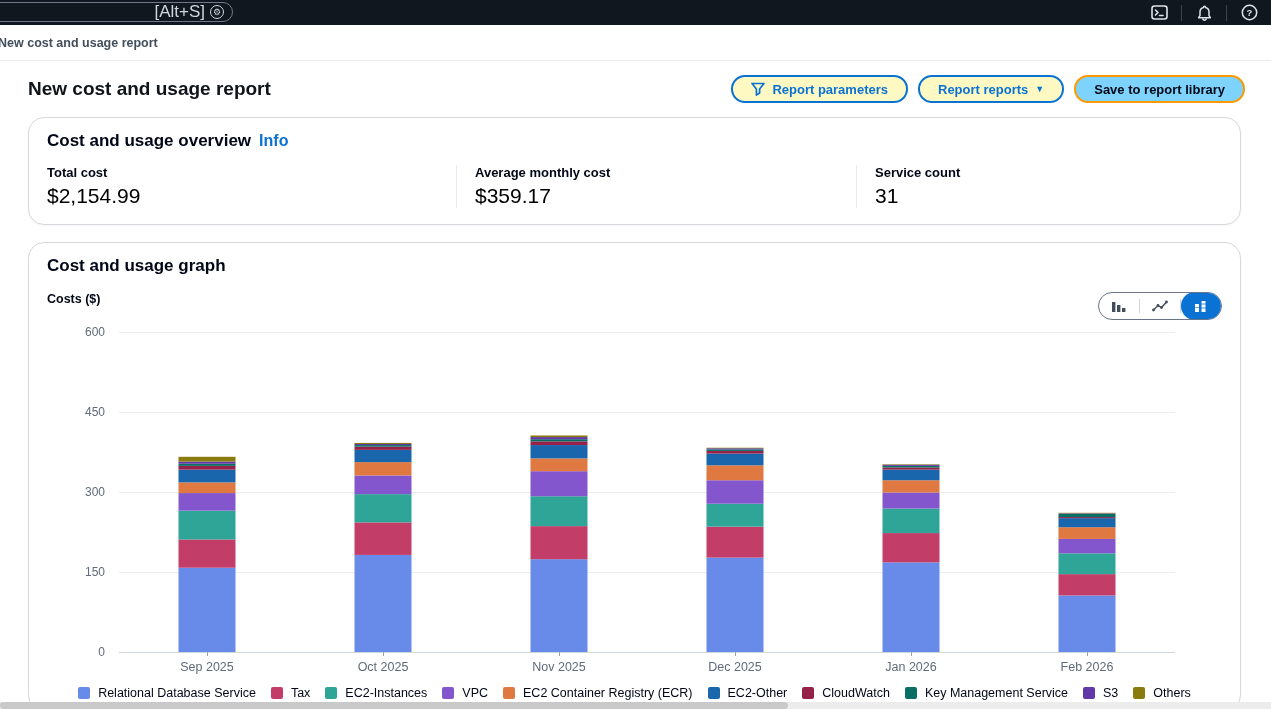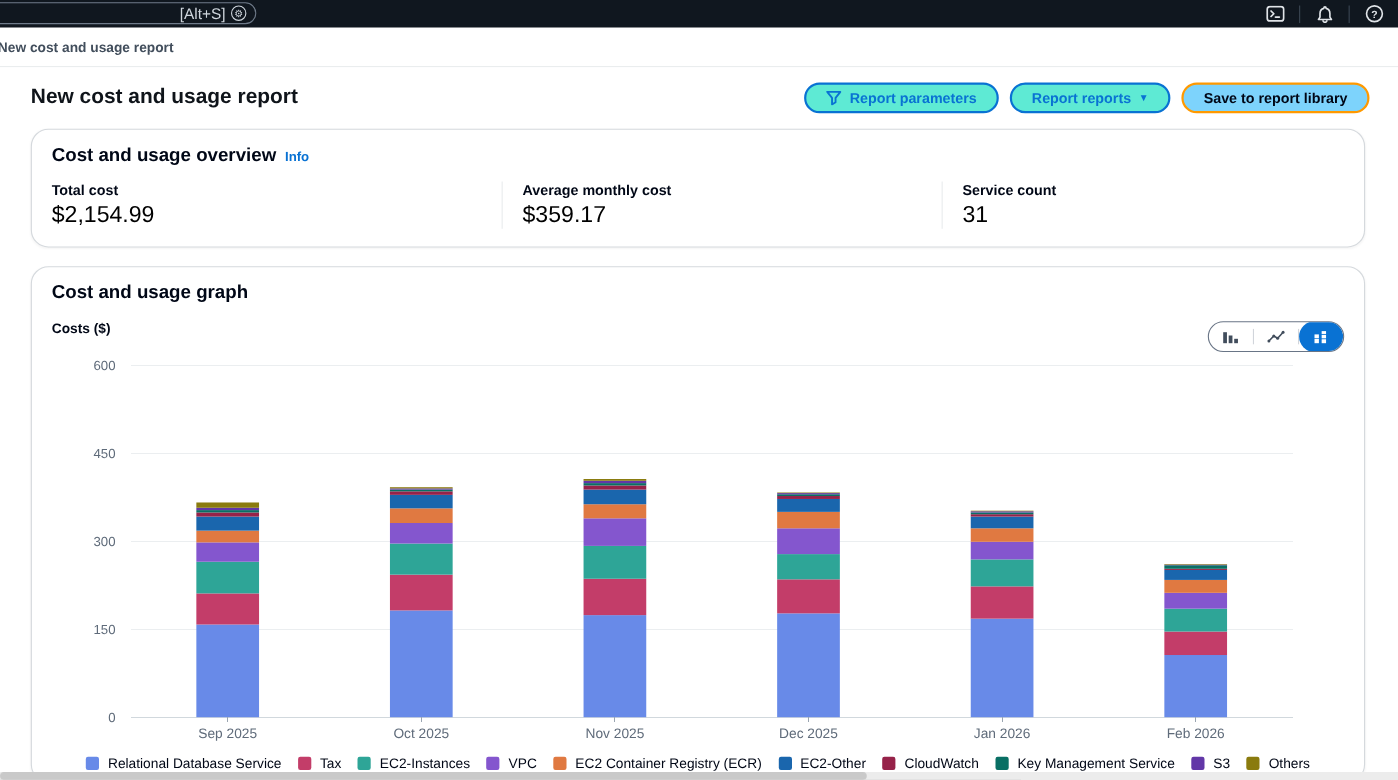--- a/index.html
+++ b/index.html
@@ -5,49 +5,49 @@
   * { margin:0; padding:0; box-sizing:border-box; }
   html,body { width:1271px; height:709px; overflow:hidden; background:#fff;
     font-family:"Liberation Sans", sans-serif; color:#000716; }
 
   
   .topnav { height:25px; background:#10171f; display:flex; align-items:center;
     justify-content:space-between; padding:0 12px 0 0; position:relative; }
   .search-box { position:absolute; left:-10px; top:2px; width:243px; height:20px;
     border:1px solid #6f7b8a; border-radius:10px; display:flex; align-items:center;
     justify-content:flex-end; gap:5px; padding-right:8px; background:#10171f; cursor:text; }
-  .search-hint { color:#cfd6dd; font-size:14px; }
+  .search-hint { color:#cfd6dd; font-size:17px; }
   .search-gear { width:14px; height:14px; border:1px solid #cfd6dd; border-radius:50%;
     color:#cfd6dd; font-size:9px; line-height:12px; text-align:center; display:inline-block; }
   .nav-icons { display:flex; align-items:center; height:25px; margin-left:auto; }
   .nav-icons .sep { width:1px; height:16px; background:#3b4653; margin:0 12px; }
   .nav-ic { display:flex; align-items:center; justify-content:center; width:20px; height:20px; cursor:pointer; }
 
   
   .breadcrumb-row { height:35px; display:flex; align-items:center; background:#fff; }
   .breadcrumb { font-size:12.5px; color:#424e5c; margin-left:-2px; font-weight:bold; }
   .page-divider { height:1px; background:#eaedee; width:100%; }
   .title-row { display:flex; align-items:center; justify-content:space-between;
     padding:14px 26px 12px 28px; }
   .page-title { font-size:19px; font-weight:bold; color:#0f141a; }
   .actions { display:flex; align-items:center; gap:10px; }
   .btn { height:28px; border-radius:16px; font-size:13px; font-weight:bold;
     display:inline-flex; align-items:center; gap:7px; padding:0 18px; cursor:pointer;
-    background:#5eead4; border:2px solid #0972d3; color:#0972d3; font-family:inherit; }
+    background:#fef9c3; border:2px solid #0972d3; color:#0972d3; font-family:inherit; }
   .btn.primary { background:#7dd3fc; border-color:#ff9900; color:#000716; }
   .caret { font-size:9px; line-height:1; }
 
   
   .card { border:1px solid #d5d9dd; border-radius:16px; background:#fff;
     margin:0 30px 0 28px; box-shadow:0 1px 2px rgba(0,8,22,.04); }
   .card.overview { margin-top:2px; padding:13px 22px 14px 18px; height:108px; }
   .card.graph { margin-top:17px; padding:13px 18px 12px 18px; height:469px; }
   .card-title-row { display:flex; align-items:baseline; gap:8px; }
   .card-title { font-size:17px; font-weight:bold; color:#000716; }
-  .info-link { font-size:12px; font-weight:bold; color:#0972d3; cursor:pointer; }
+  .info-link { font-size:16px; font-weight:bold; color:#0972d3; cursor:pointer; }
 
   .metrics { display:flex; margin-top:14px; }
   .metric { padding-right:20px; }
   .metric + .metric { border-left:1px solid #e9ebed; padding-left:18px; }
   .metric:nth-child(1){ width:409px; }
   .metric:nth-child(2){ width:400px; }
   .metric-label { font-size:13px; font-weight:bold; color:#000716; }
   .metric-value { font-size:21px; margin-top:4px; color:#000000; }
 
   

